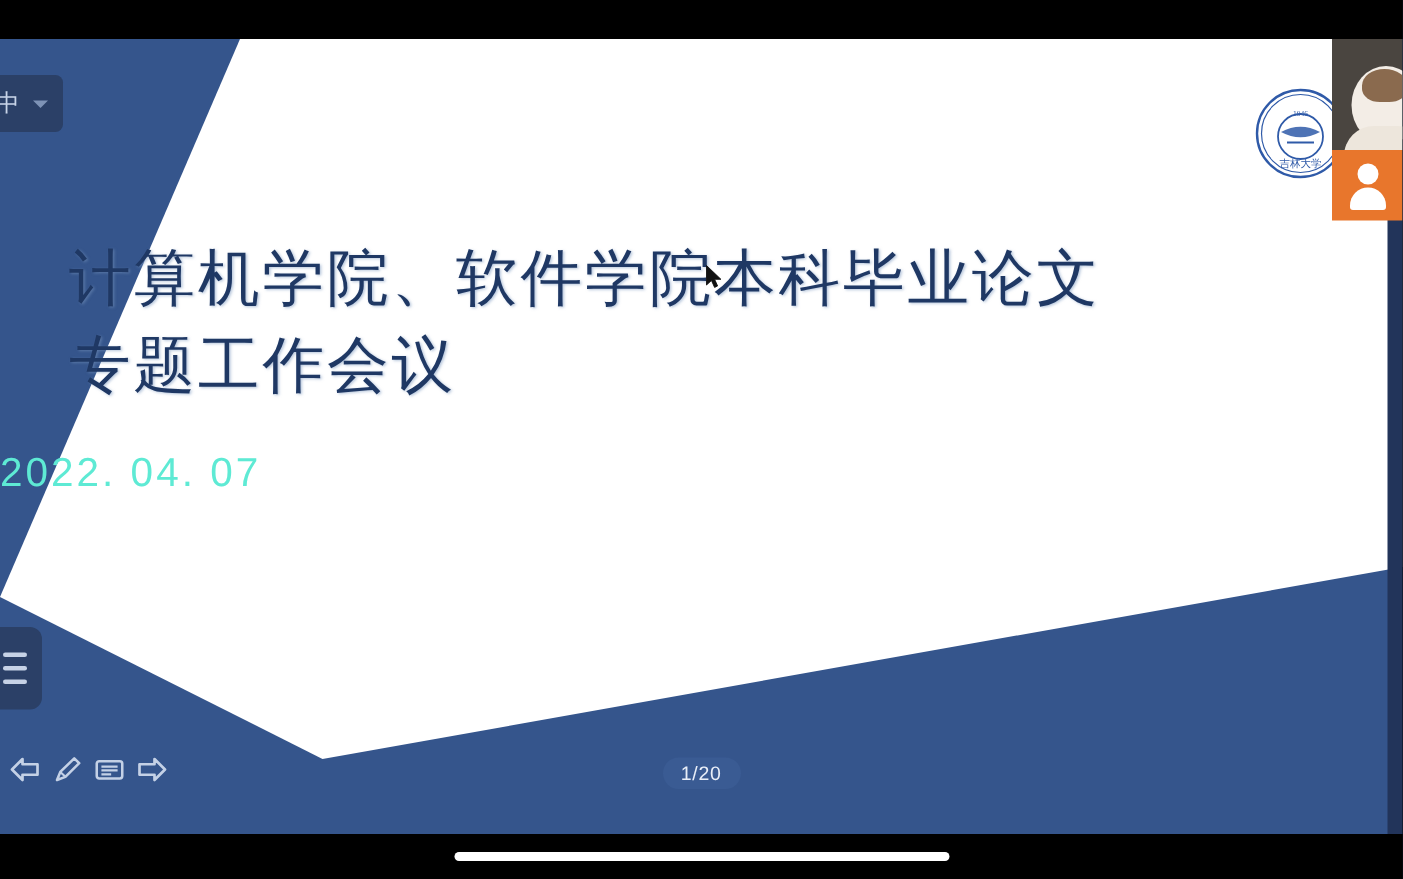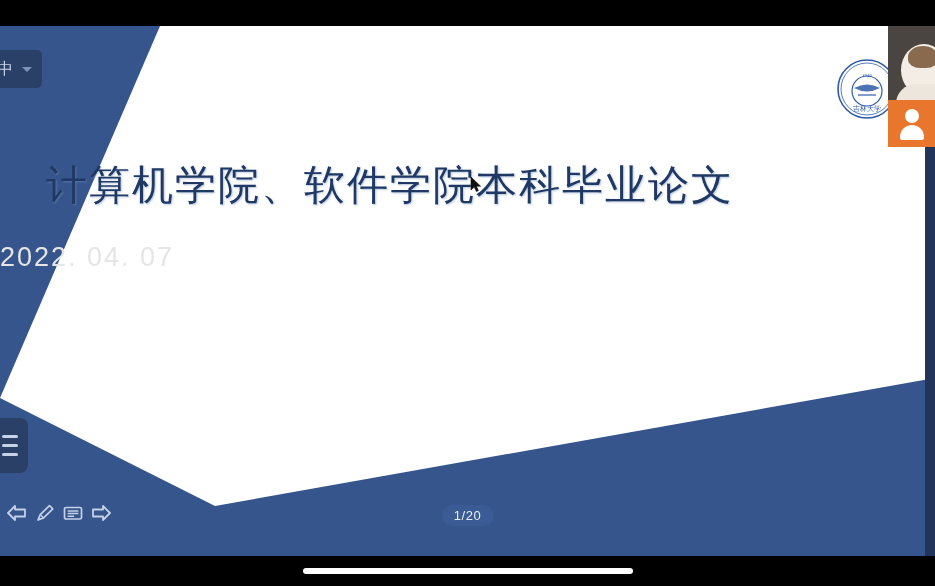--- a/index.html
+++ b/index.html
@@ -19,21 +19,21 @@
 
   
   #slide-text{position:absolute;left:0;top:130px;width:935px;text-align:left;
               pointer-events:none;}
   #slide-title{font-family:"Liberation Serif","DejaVu Serif",serif;
                font-size:41px;line-height:1.42;color:#1F3864;font-weight:500;
                letter-spacing:2px;
                text-shadow:1px 1px 2px rgba(120,150,190,.55);
                padding:0 46px;}
   #slide-date{margin-top:28px;font-family:"Liberation Sans",sans-serif;
-              font-size:27px;color:#e5e5e5;letter-spacing:2px;}
+              font-size:27px;color:#5eead4;letter-spacing:2px;}
 
   
   #lang-chip{position:absolute;left:-28px;top:24px;width:70px;height:38px;
              background:#2B4067;border-radius:5px;display:flex;align-items:center;
              justify-content:flex-end;gap:9px;padding-right:10px;box-sizing:border-box;
              color:#C8D4E8;font-size:16px;}
   #lang-chip .chev{width:0;height:0;border-left:5px solid transparent;
                    border-right:5px solid transparent;border-top:5px solid #8DA2C4;opacity:.85;}
 
   #panel-tab{position:absolute;left:-20px;top:392px;width:48px;height:55px;
@@ -97,20 +97,21 @@
       <circle cx="31" cy="37" r="15" fill="none" stroke="#2F5AA8" stroke-width="1.2"></circle>
       <path d="M18 34 Q31 27 44 34 Q31 41 18 34 Z" fill="#2F5AA8" opacity="0.85"></path>
       <path d="M22 41 h18" stroke="#2F5AA8" stroke-width="1.2"></path>
       <text x="31" y="23" text-anchor="middle" font-size="5" fill="#2F5AA8" font-family="Liberation Serif, serif">1946</text>
       <text x="31" y="57" text-anchor="middle" font-size="7" fill="#2F5AA8" font-family="Liberation Serif, serif">吉林大学</text>
     </svg>
 
     <div id="slide-text">
       <div id="slide-title">
         <div>计算机学院、软件学院本科毕业论文</div>
+        <div>专题工作会议</div>
       </div>
       <div id="slide-date">2022. 04. 07</div>
     </div>
 
     <div id="right-strip"></div>
 
     <div id="lang-chip">
       <span>中</span>
       <span class="chev"></span>
     </div>

